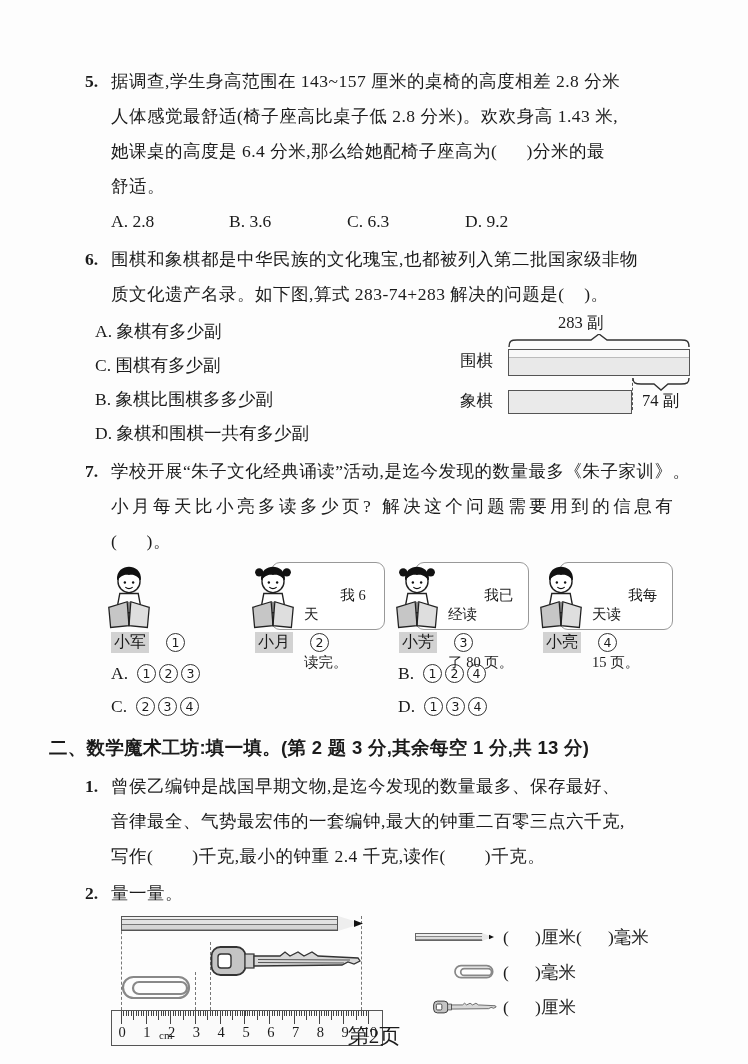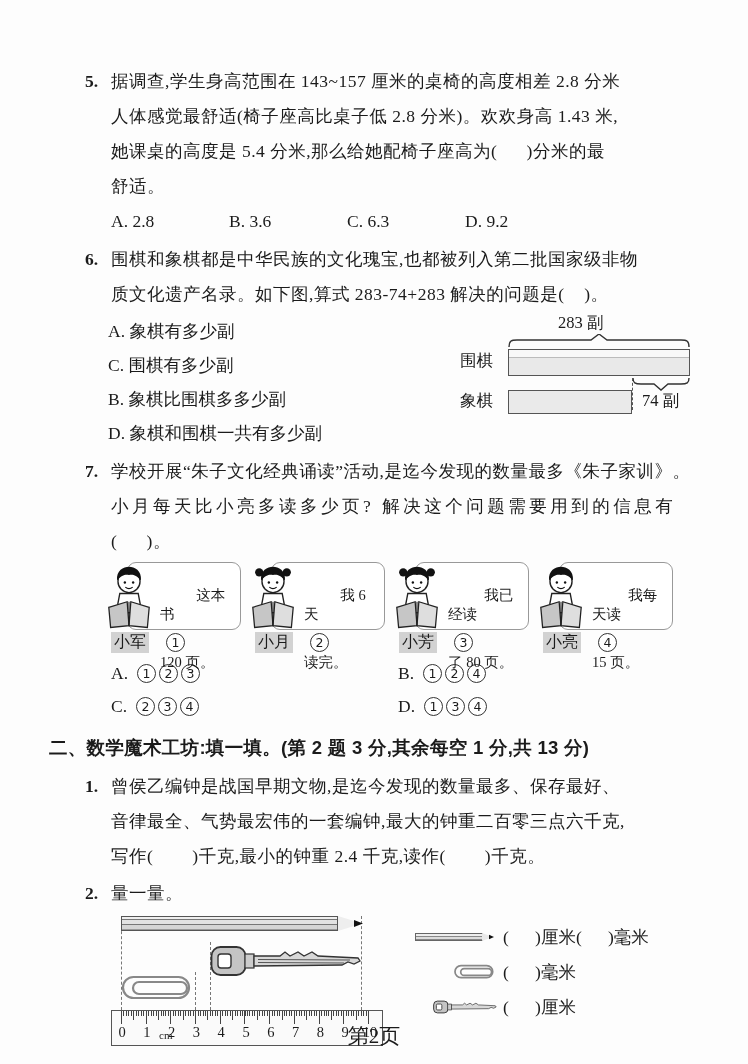--- a/index.html
+++ b/index.html
@@ -15,21 +15,21 @@
   .qnum { font-weight:700; width:26px; flex:0 0 26px; line-height:35px; }
   .qtext { flex:1; }
   .line { line-height:35px; white-space:pre-wrap; letter-spacing:0.5px; }
   .line.spread { letter-spacing:3.5px; }
 
   
   .opts-row { display:flex; margin-left:26px; height:34px; align-items:center; }
   .opts-row span { width:118px; white-space:pre-wrap; }
 
   
-  .q6-body { display:flex; margin-left:23px; margin-top:2px; }
+  .q6-body { display:flex; margin-left:10px; margin-top:2px; }
   .q6-opts { flex:1; }
   .q6-opts .opt-line { line-height:34px; white-space:pre-wrap; }
 
   .diagram { position:relative; width:238px; height:108px; flex:0 0 238px; font-size:16.5px; }
   .d-toplabel { position:absolute; top:-2px; left:100px; }
   .d-brace-top { position:absolute; top:20px; left:50px; }
   .d-row-label1 { position:absolute; top:36px; left:2px; }
   .d-row-label2 { position:absolute; top:76px; left:2px; }
   .d-bar1 { position:absolute; top:35px; left:50px; width:182px; height:27px;
             border:1.2px solid #555; background:linear-gradient(#f8f8f8 0 7px,#bbb 7px 8px,#e9e9e9 8px 100%); }
@@ -102,21 +102,21 @@
 <body>
 
 <div class="page">
 
   <section>
     <div class="q">
       <span class="qnum">5.</span>
       <div class="qtext">
         <div class="line">据调查,学生身高范围在 143~157 厘米的桌椅的高度相差 2.8 分米</div>
         <div class="line">人体感觉最舒适(椅子座高比桌子低 2.8 分米)。欢欢身高 1.43 米,</div>
-        <div class="line">她课桌的高度是 5.4 分米,那么给她配椅子座高为(      )分米的最</div>
+        <div class="line">她课桌的高度是 6.4 分米,那么给她配椅子座高为(      )分米的最</div>
         <div class="line">舒适。</div>
       </div>
     </div>
     <div class="opts-row">
       <span>A. 2.8</span>
       <span>B. 3.6</span>
       <span>C. 6.3</span>
       <span>D. 9.2</span>
     </div>
   </section>
@@ -160,24 +160,20 @@
       <div class="qtext">
         <div class="line">学校开展“朱子文化经典诵读”活动,是迄今发现的数量最多《朱子家训》。</div>
         <div class="line spread">小月每天比小亮多读多少页? 解决这个问题需要用到的信息有</div>
         <div class="line">(      )。</div>
       </div>
     </div>
 
     <div class="chars">
 
       <div class="card">
-        <div class="bubble">
-          <span class="b1">这本书</span>
-          <span class="b2">120 页。</span>
-        </div>
         <svg class="kid" viewBox="0 0 52 74">
           <circle cx="26" cy="18" r="12" fill="#fff" stroke="#222" stroke-width="1.5"></circle>
           <path d="M13,17 C12,6 20,2 26,2 C32,2 40,6 39,17 C34,11 30,10 26,11 C22,10 18,11 13,17 Z" fill="#111"></path>
           <circle cx="21.5" cy="19" r="1.3" fill="#111"></circle>
             <circle cx="30.5" cy="19" r="1.3" fill="#111"></circle>
           <path d="M22,24 Q26,27.5 30,24" fill="none" stroke="#111" stroke-width="1.2"></path>
           <path d="M16,31 L36,31 L40,52 L12,52 Z" fill="#fff" stroke="#222" stroke-width="1.5"></path>
           <path d="M4,46 L24,40 L26,66 L6,68 Z" fill="#c6c6c6" stroke="#222" stroke-width="1.4"></path>
           <path d="M48,46 L28,40 L26,66 L46,68 Z" fill="#dedede" stroke="#222" stroke-width="1.4"></path>
           <line x1="26" y1="40" x2="26" y2="66" stroke="#222" stroke-width="1.2"></line>

